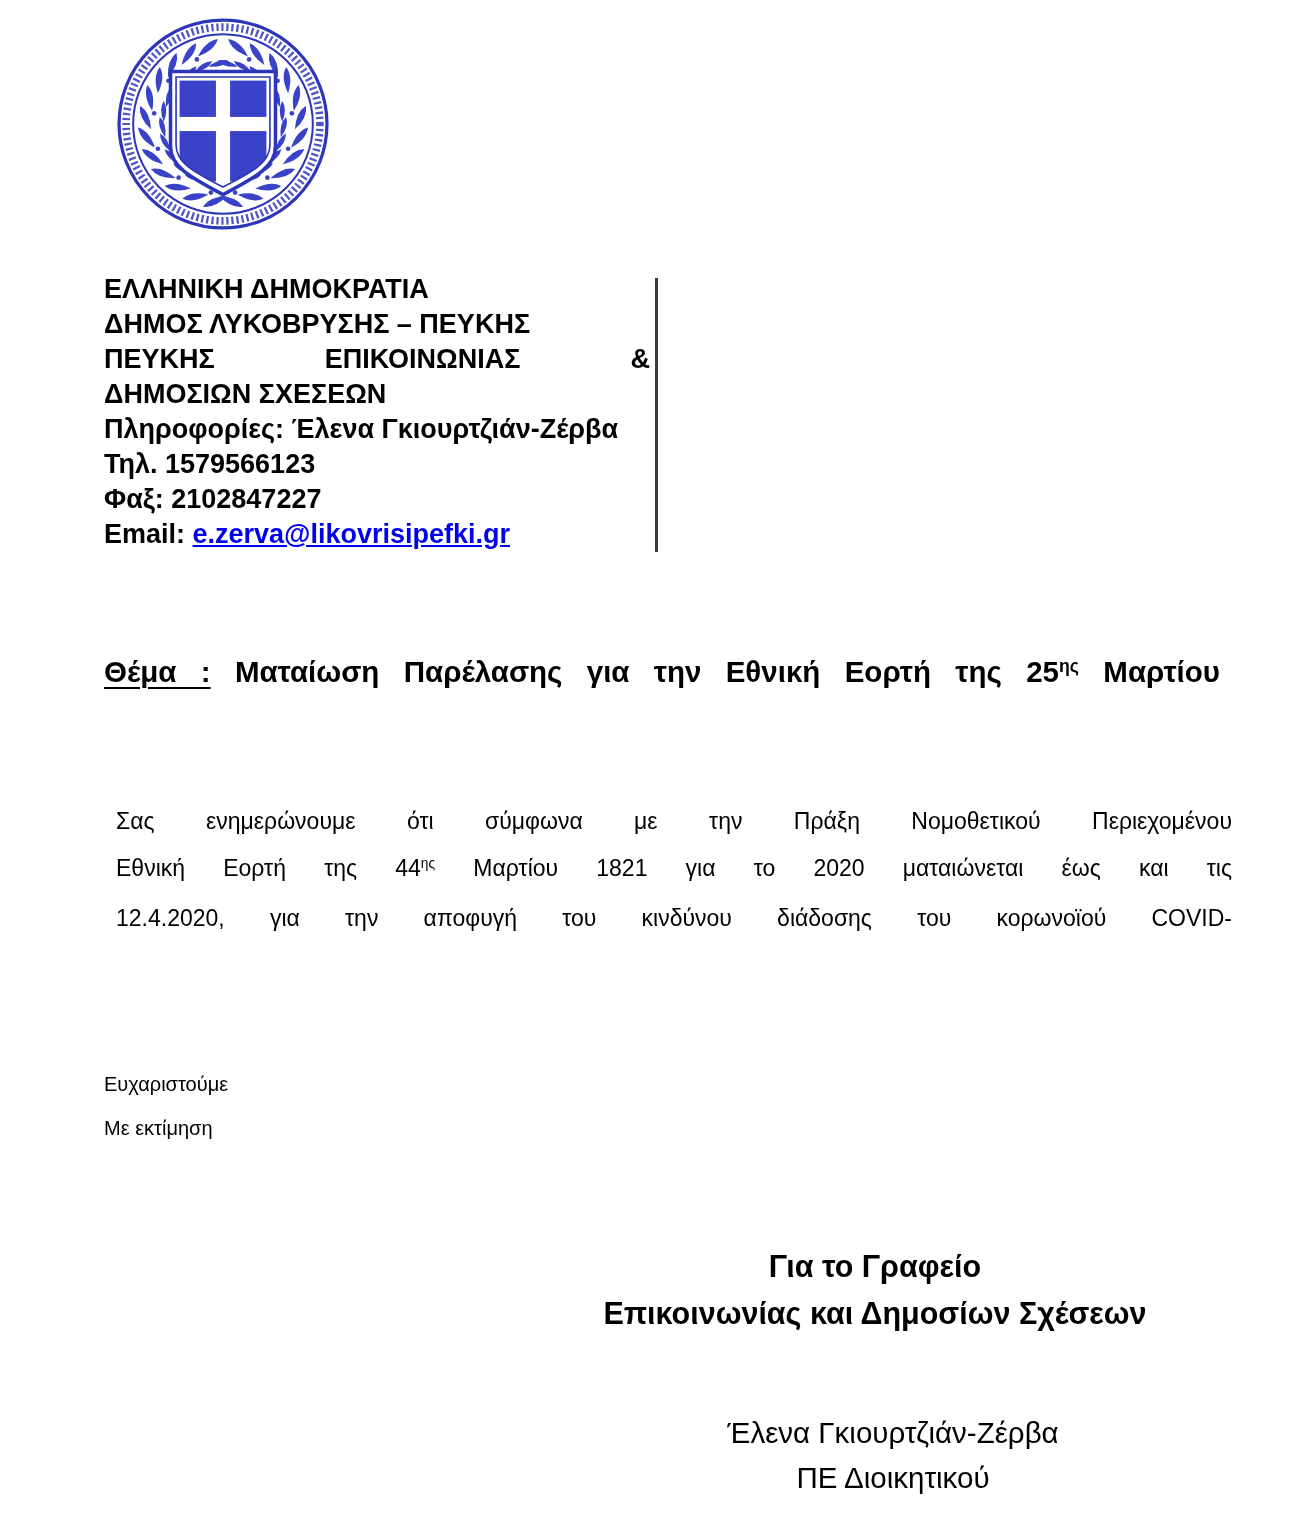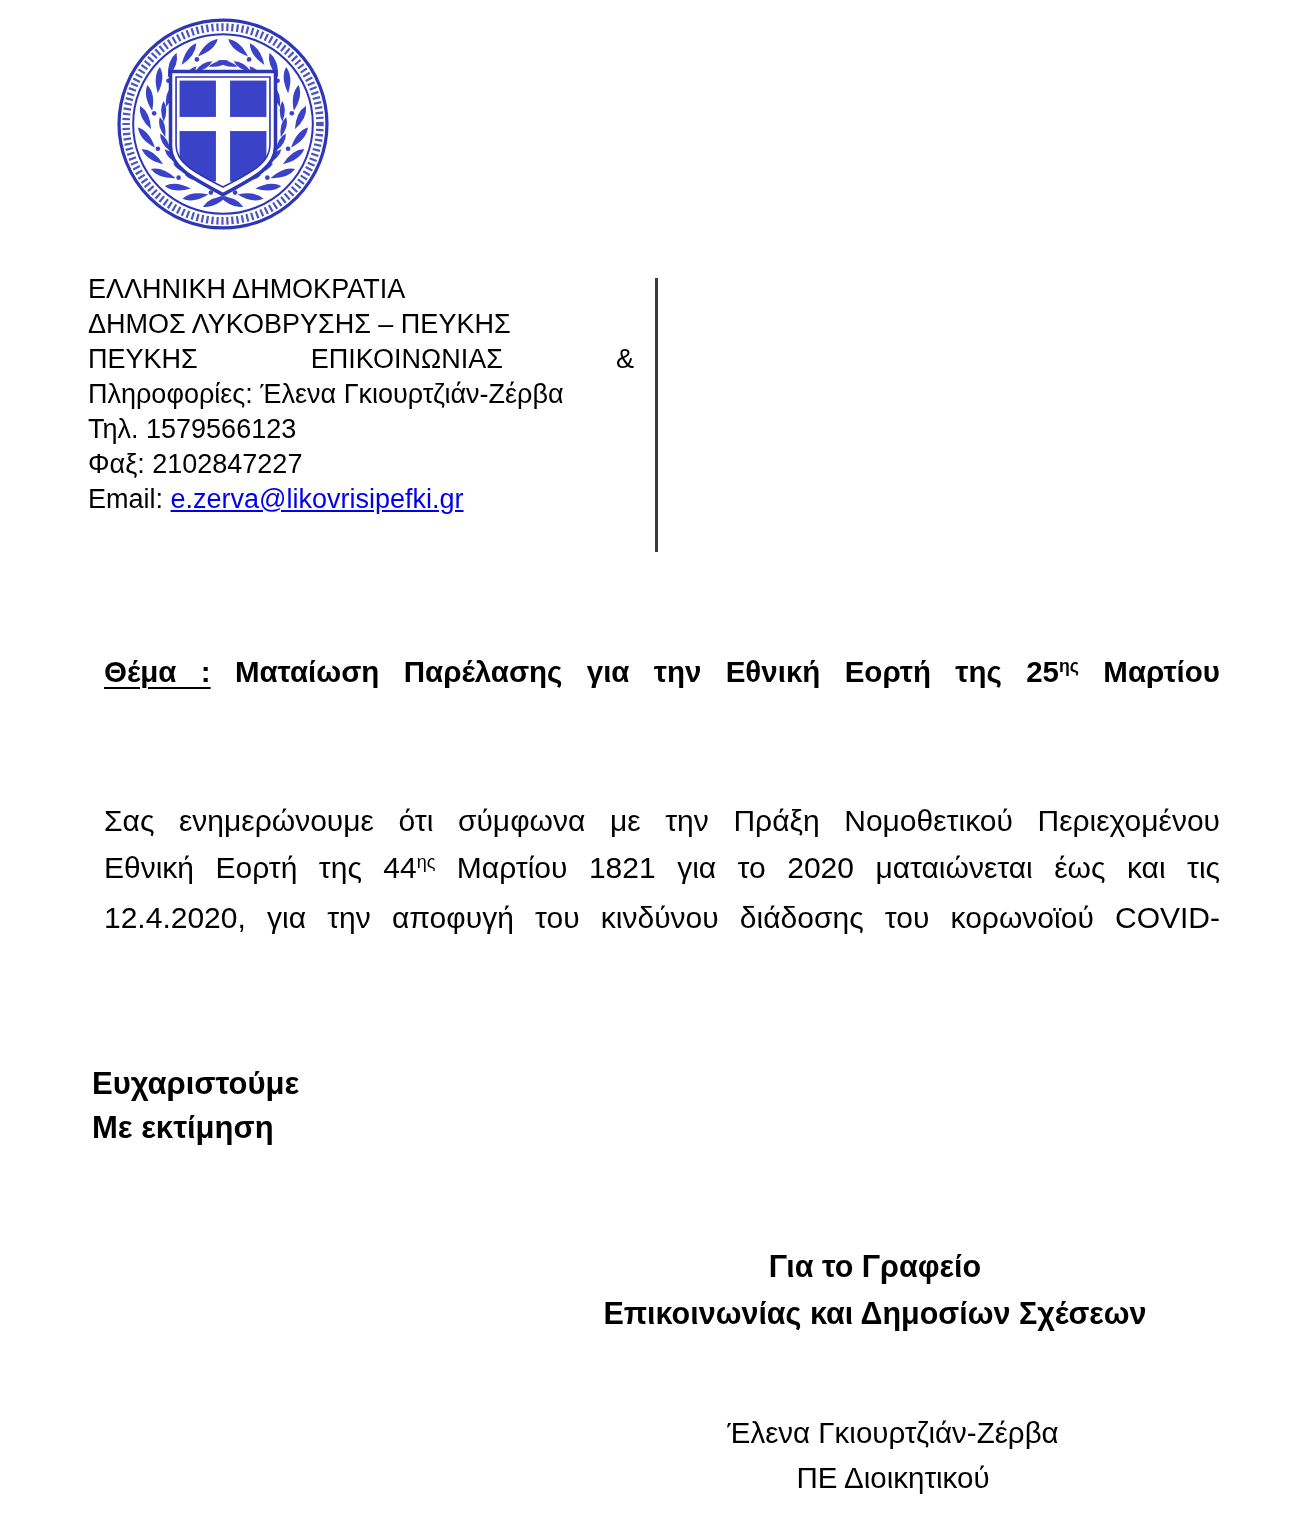--- a/index.html
+++ b/index.html
@@ -11,28 +11,28 @@
     --bg:#ffffff;
   }
   html,body{margin:0;padding:0;background:#fff;}
   .page{
     position:relative;width:1300px;height:1540px;background:var(--bg);
     font-family:"Liberation Sans","DejaVu Sans",sans-serif;color:var(--text);
     overflow:hidden;
   }
   .abs{position:absolute;}
   .emblem{left:116px;top:13px;width:214px;height:222px;}
-  .header-block{left:88px;top:272px;width:546px;font-size:27px;line-height:35px;}
+  .header-block{left:104px;top:272px;width:546px;font-size:27px;line-height:35px;font-weight:bold;}
   .hline{white-space:pre-wrap;}
   .hjust{display:flex;justify-content:space-between;white-space:normal;}
   .email-link{color:var(--link-blue);text-decoration:underline;cursor:pointer;}
   .vrule{left:655px;top:278px;width:2.5px;height:274px;background:var(--rule);}
   .subject{left:104px;top:648px;width:1116px;font-size:29.5px;font-weight:700;line-height:47px;}
-  .body-block{left:104px;top:798px;width:1116px;font-size:30px;line-height:46.5px;}
-  .closing{left:92px;top:1062px;font-size:31px;line-height:44px;font-weight:bold;}
+  .body-block{left:116px;top:798px;width:1116px;font-size:23px;line-height:46.5px;}
+  .closing{left:104px;top:1062px;font-size:20px;line-height:44px;}
   .signature{left:425px;top:1243px;width:900px;text-align:center;font-weight:700;font-size:30.5px;line-height:47px;}
   .signer{left:443px;top:1410px;width:900px;text-align:center;font-size:29.5px;line-height:45px;}
   .jline{text-align:justify;text-align-last:justify;}
   .pline{white-space:pre-wrap;}
   .u{text-decoration:underline;text-decoration-thickness:2px;text-underline-offset:5px;}
   .sup{font-size:0.6em;position:relative;top:-0.55em;}
 </style>
 </head>
 <body>
 
@@ -123,20 +123,21 @@
   </svg>
 
   <div class="abs header-block">
     <div class="hline">ΕΛΛΗΝΙΚΗ ΔΗΜΟΚΡΑΤΙΑ</div>
     <div class="hline">ΔΗΜΟΣ ΛΥΚΟΒΡΥΣΗΣ – ΠΕΥΚΗΣ</div>
     <div class="hline hjust">
         <span>ΠΕΥΚΗΣ</span>
         <span>ΕΠΙΚΟΙΝΩΝΙΑΣ</span>
         <span>&amp;</span>
       </div>
+    <div class="hline">ΔΗΜΟΣΙΩΝ ΣΧΕΣΕΩΝ</div>
     <div class="hline">Πληροφορίες: Έλενα Γκιουρτζιάν-Ζέρβα</div>
     <div class="hline">Τηλ. 1579566123</div>
     <div class="hline">Φαξ: 2102847227</div>
     <div class="hline"><span>Email: </span><a class="email-link">e.zerva@likovrisipefki.gr</a></div>
   </div>
 
   <div class="abs vrule"></div>
 
   <div class="abs subject">
     <div class="jline"><span class="u">Θέμα :</span><span> Ματαίωση Παρέλασης για την Εθνική Εορτή της 25</span><span class="sup">ης</span><span> Μαρτίου</span></div>

